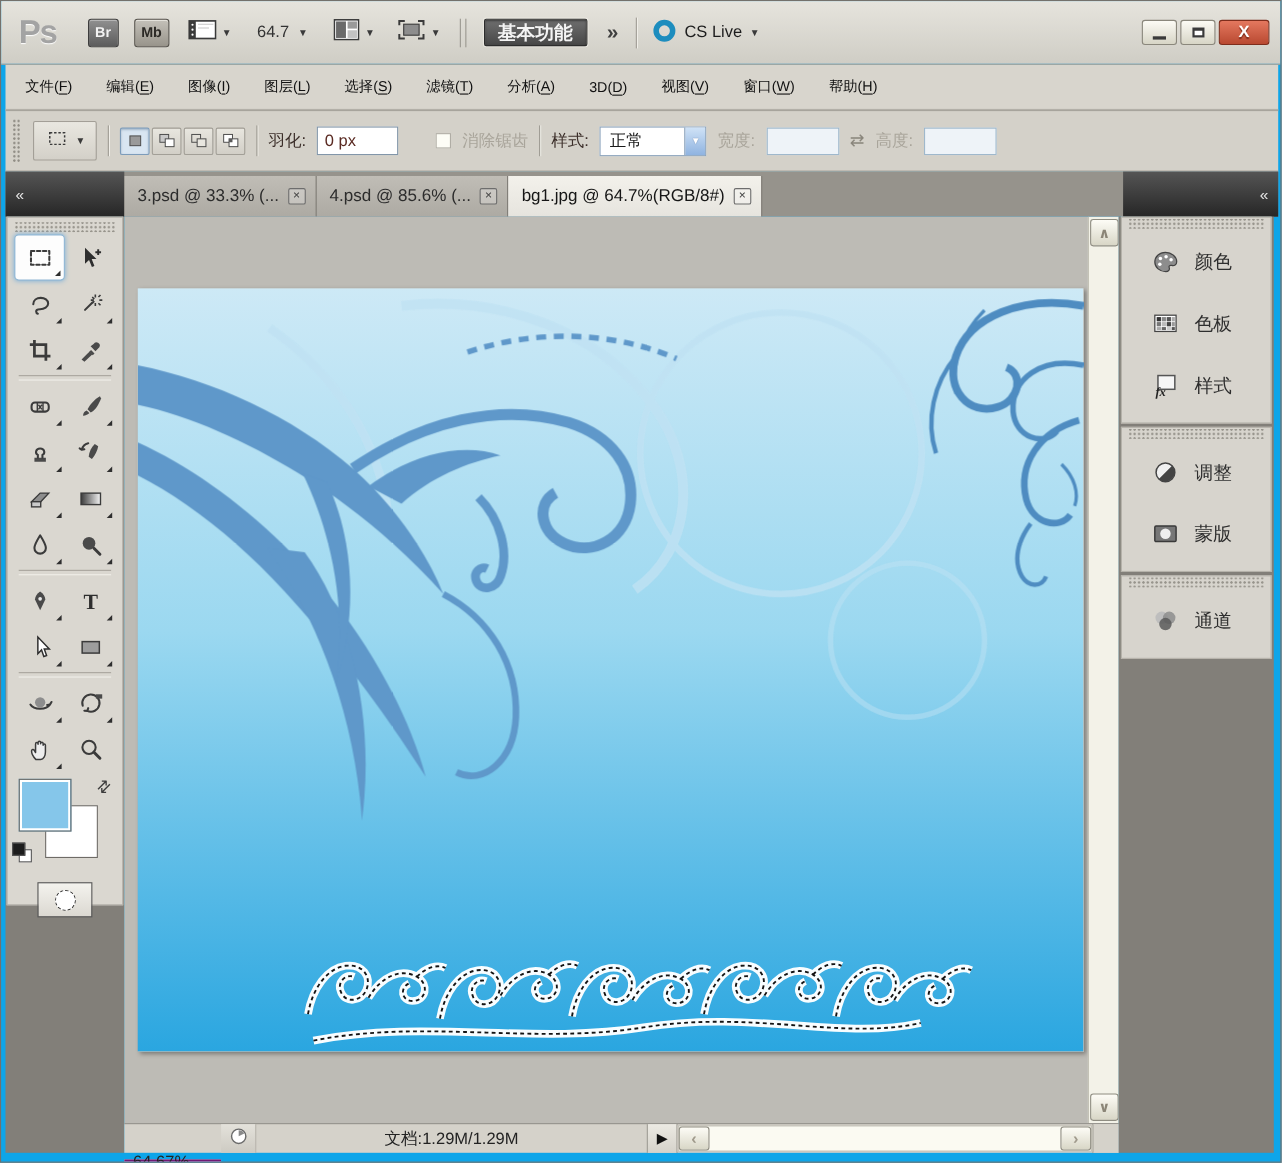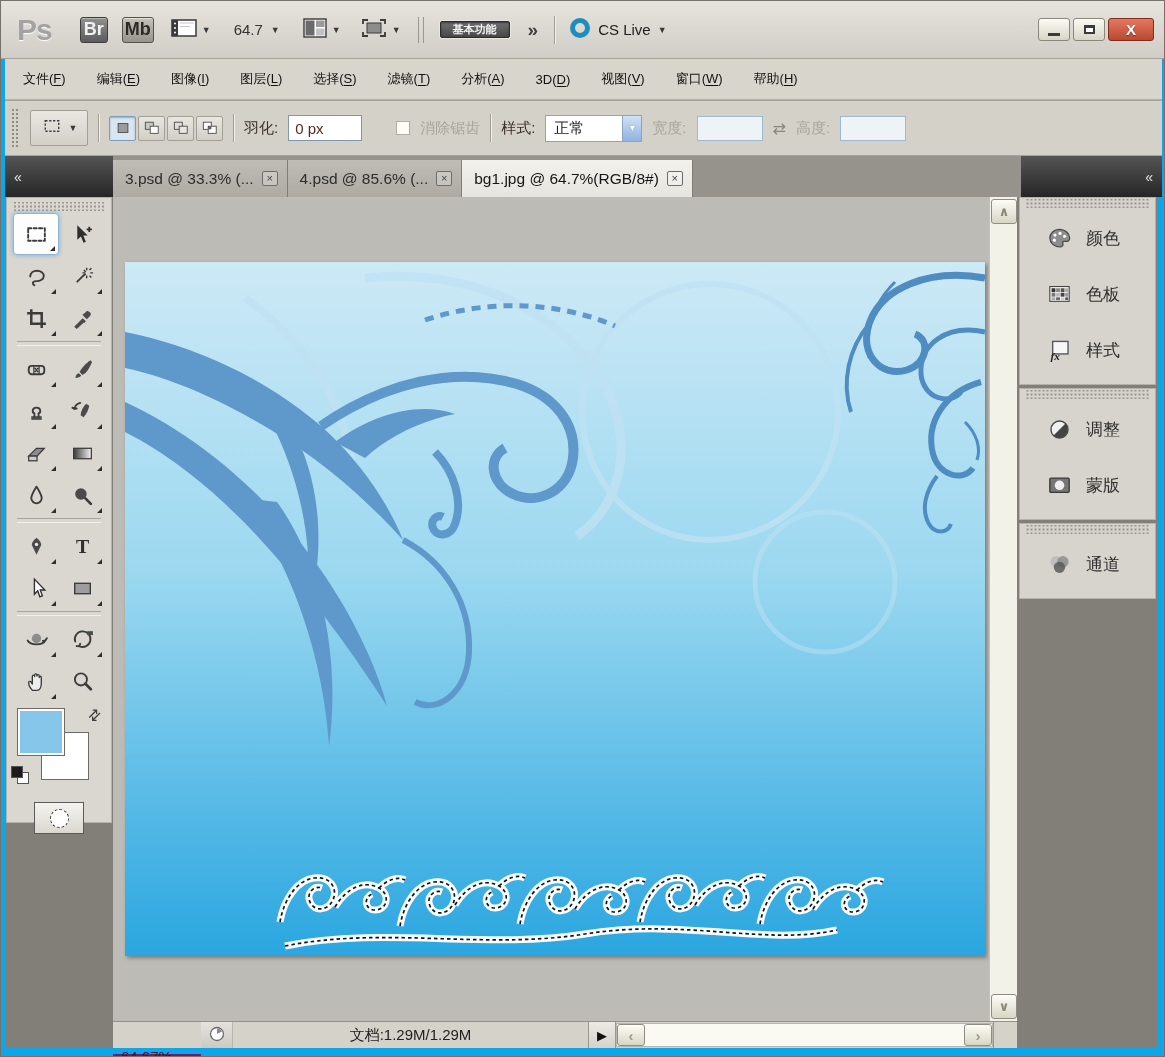--- a/index.html
+++ b/index.html
@@ -9,30 +9,30 @@
     background:#0ea5e9;border:1px solid #73716c;overflow:hidden;
     font-family:"Liberation Sans","DejaVu Sans",sans-serif;color:#222;
     -webkit-user-select:none;user-select:none;
   }
   
   .titlebar{position:absolute;left:0;top:0;width:100%;height:58px;
     background:linear-gradient(#e6e4dd,#cfcdc5);
     border-bottom:1px solid #a5a29a;display:flex;align-items:center;padding:0 10px;gap:14px;}
   .ps-logo{font-size:30px;font-weight:bold;color:#a3a3a3;letter-spacing:-1px;text-shadow:0 1px 1px #fff;margin:0 14px 0 6px;}
   .sq-btn{height:26px;border-radius:3px;display:flex;align-items:center;justify-content:center;
-    font-size:18px;font-weight:bold;}
+    font-size:13px;font-weight:bold;}
   .br-btn{width:28px;background:linear-gradient(#909090,#5c5c5c);border:1px solid #3d3d3d;color:#f2f2f2;box-shadow:inset 0 1px 0 #b5b5b5;}
   .mb-btn{width:32px;background:linear-gradient(#c4c1b9,#98948b);border:1px solid #55524c;color:#2c2a26;box-shadow:inset 0 1px 0 #e4e2db;}
   .tb-icon{display:flex;align-items:center;gap:5px;padding:2px 3px;border-radius:2px;}
   .caret{font-size:9px;color:#3a3a3a;}
   .tb-zoom{font-size:15px;color:#333;display:flex;align-items:center;gap:8px;margin:0 6px;}
   .vsep{width:1px;height:28px;background:#a09d95;box-shadow:1px 0 0 #f0eee8;}
   .grip2{width:6px;height:26px;border-left:1px solid #9a978f;border-right:1px solid #9a978f;margin-right:2px;}
   .ws-btn{padding:0 12px;background:linear-gradient(#6f6f6f,#474747);border:1px solid #2c2c2c;
-    border-radius:2px;color:#f4f4f4;font-size:11px;font-weight:bold;box-shadow:0 0 0 1px #e9e7e0,inset 0 1px 2px rgba(0,0,0,.45);}
+    border-radius:2px;color:#f4f4f4;font-size:17px;font-weight:bold;box-shadow:0 0 0 1px #e9e7e0,inset 0 1px 2px rgba(0,0,0,.45);}
   .ovf{font-size:19px;font-weight:bold;color:#3f3f3f;letter-spacing:-2px;margin:0 4px;}
   .cslive{display:flex;align-items:center;gap:7px;font-size:15px;color:#1d1d1d;text-align:right;}
   .winbtns{margin-left:auto;display:flex;gap:3px;align-items:center;}
   .wbtn{width:32px;height:23px;border:1px solid #8a877c;border-radius:3px;
     background:linear-gradient(#fcfbf5,#d7d5c6);display:flex;align-items:center;justify-content:center;}
   .wbtn.close{width:46px;background:linear-gradient(#e4785f,#b94931);border-color:#7e2d1c;color:#fff;font-weight:bold;font-size:15px;text-shadow:0 1px 1px #7e2d1c;}
   .glyph-min{width:12px;height:3px;background:#3a3a3a;margin-top:10px;}
   .glyph-restore{width:11px;height:9px;border:2px solid #3a3a3a;border-top-width:3px;background:#fff;}
   
   .menubar{position:absolute;left:4px;top:58px;width:1157px;height:41px;background:#d8d5cd;

